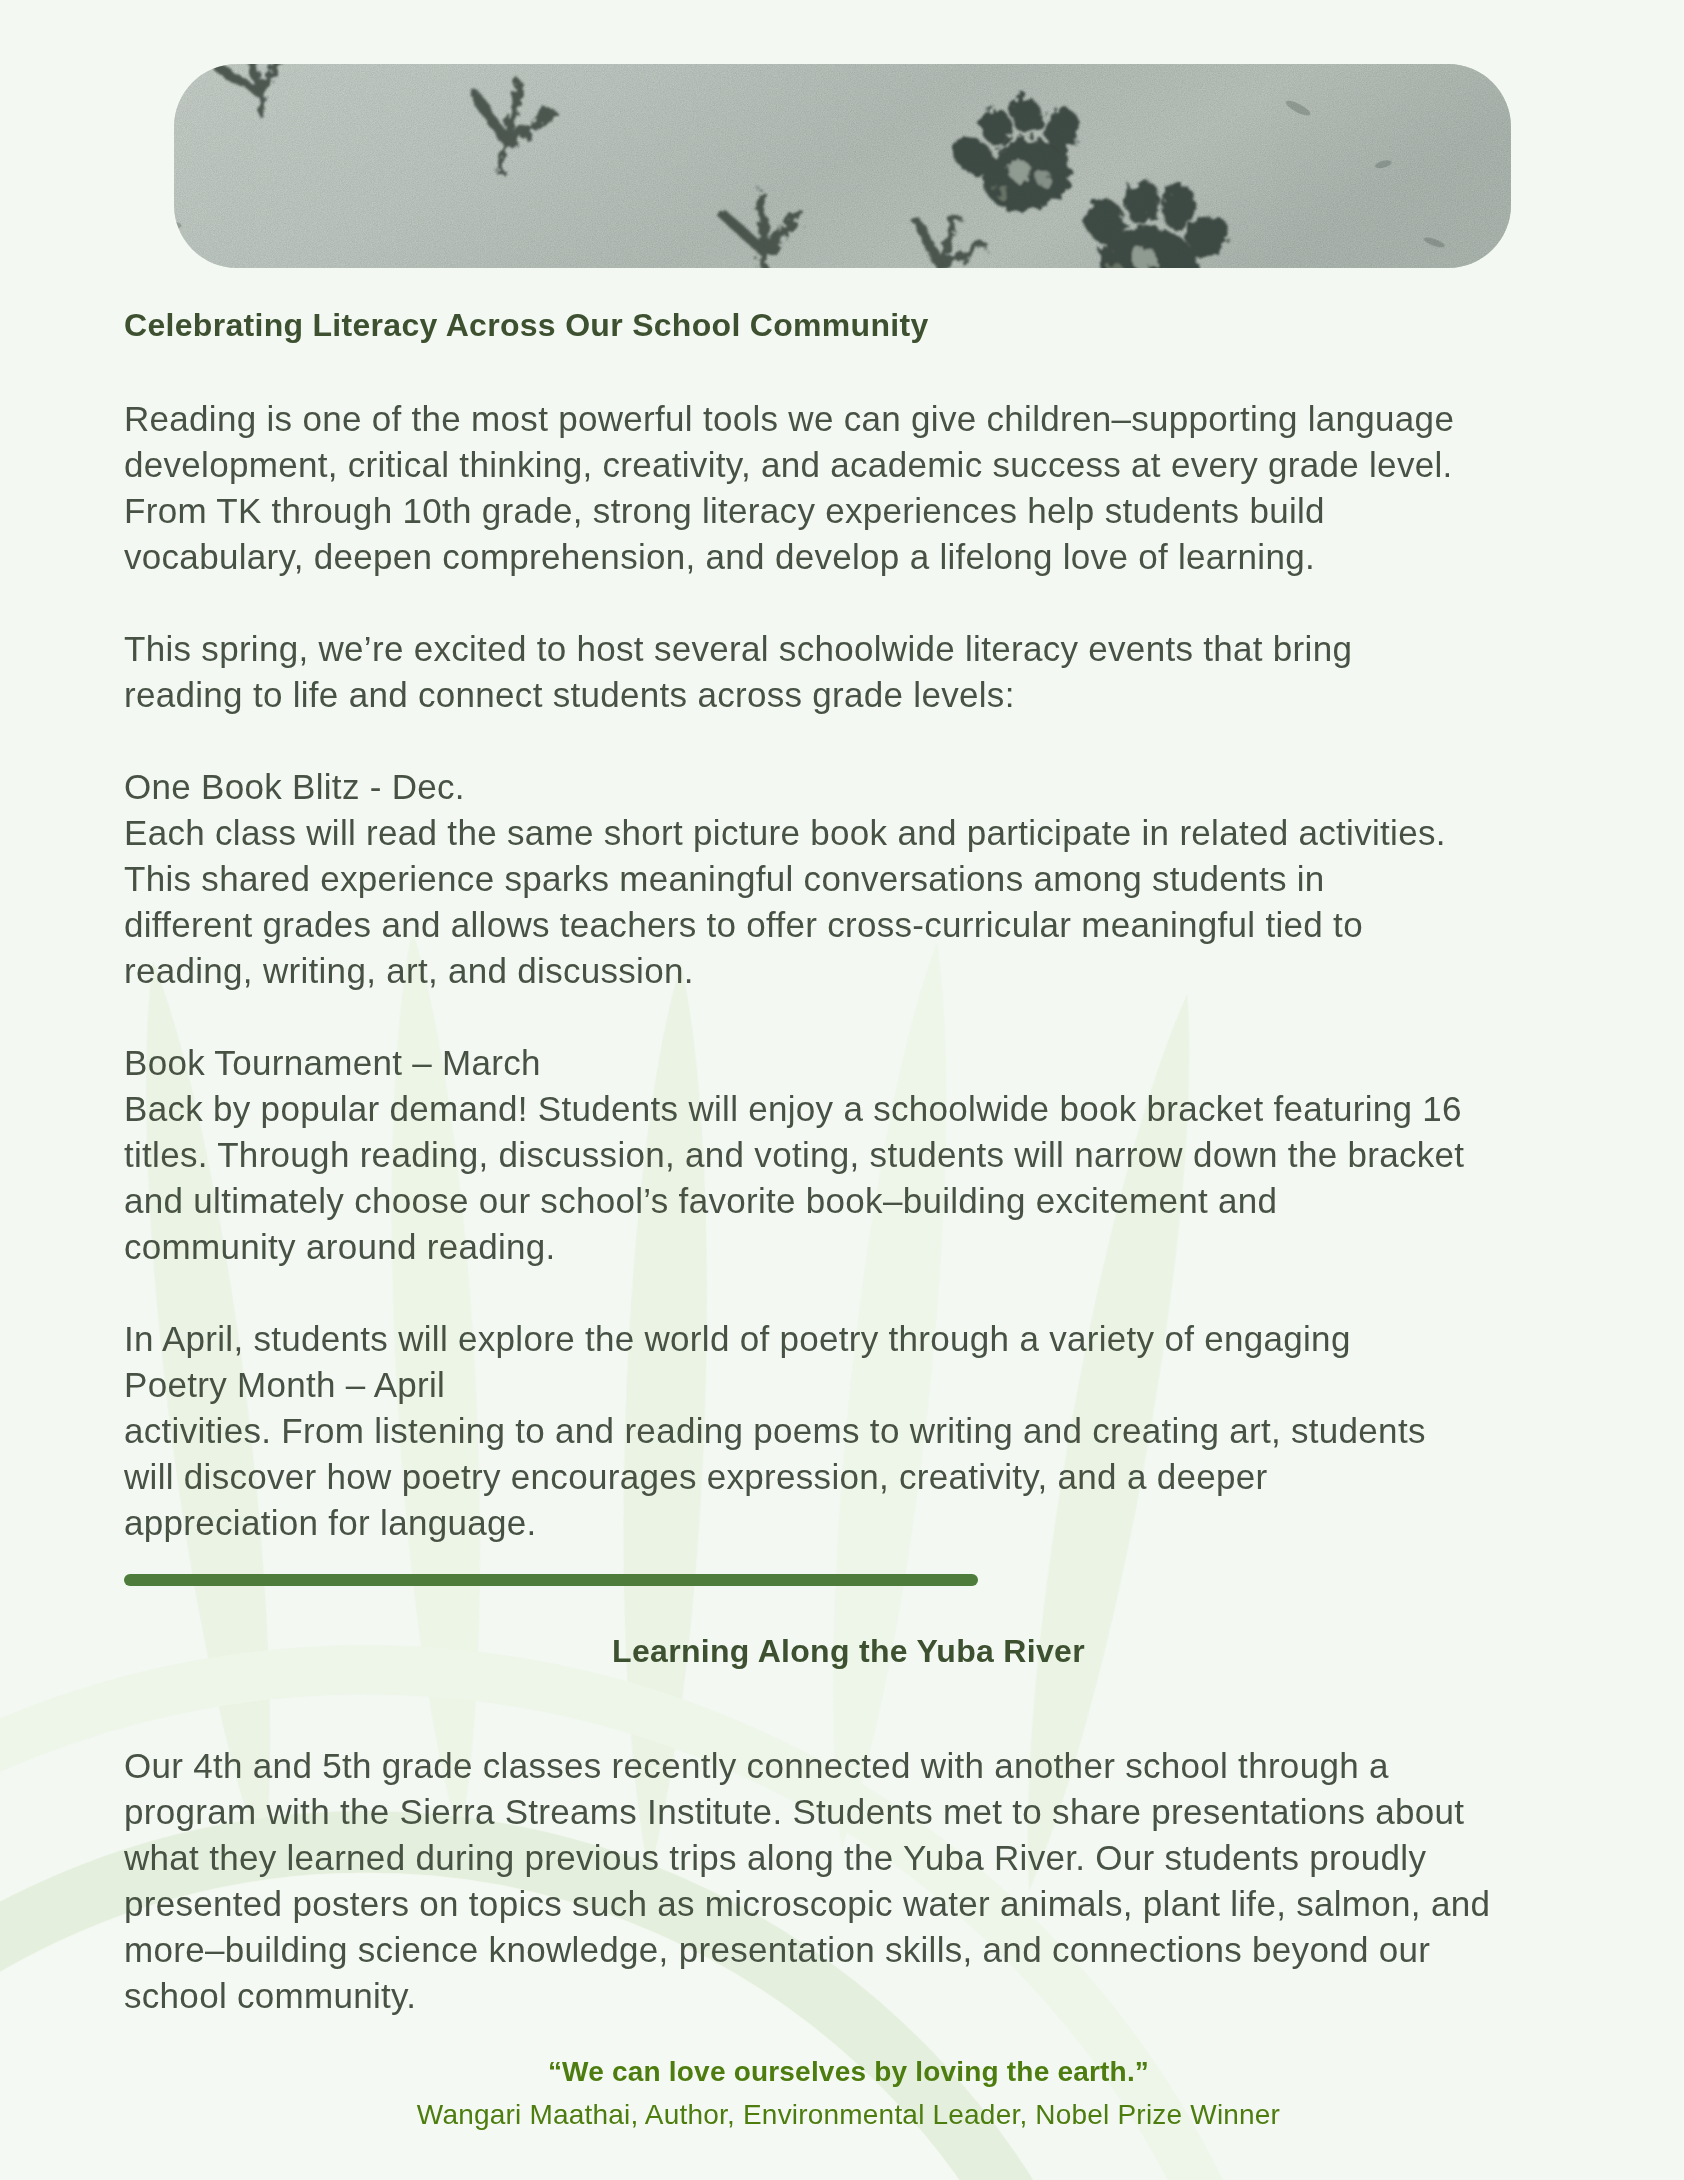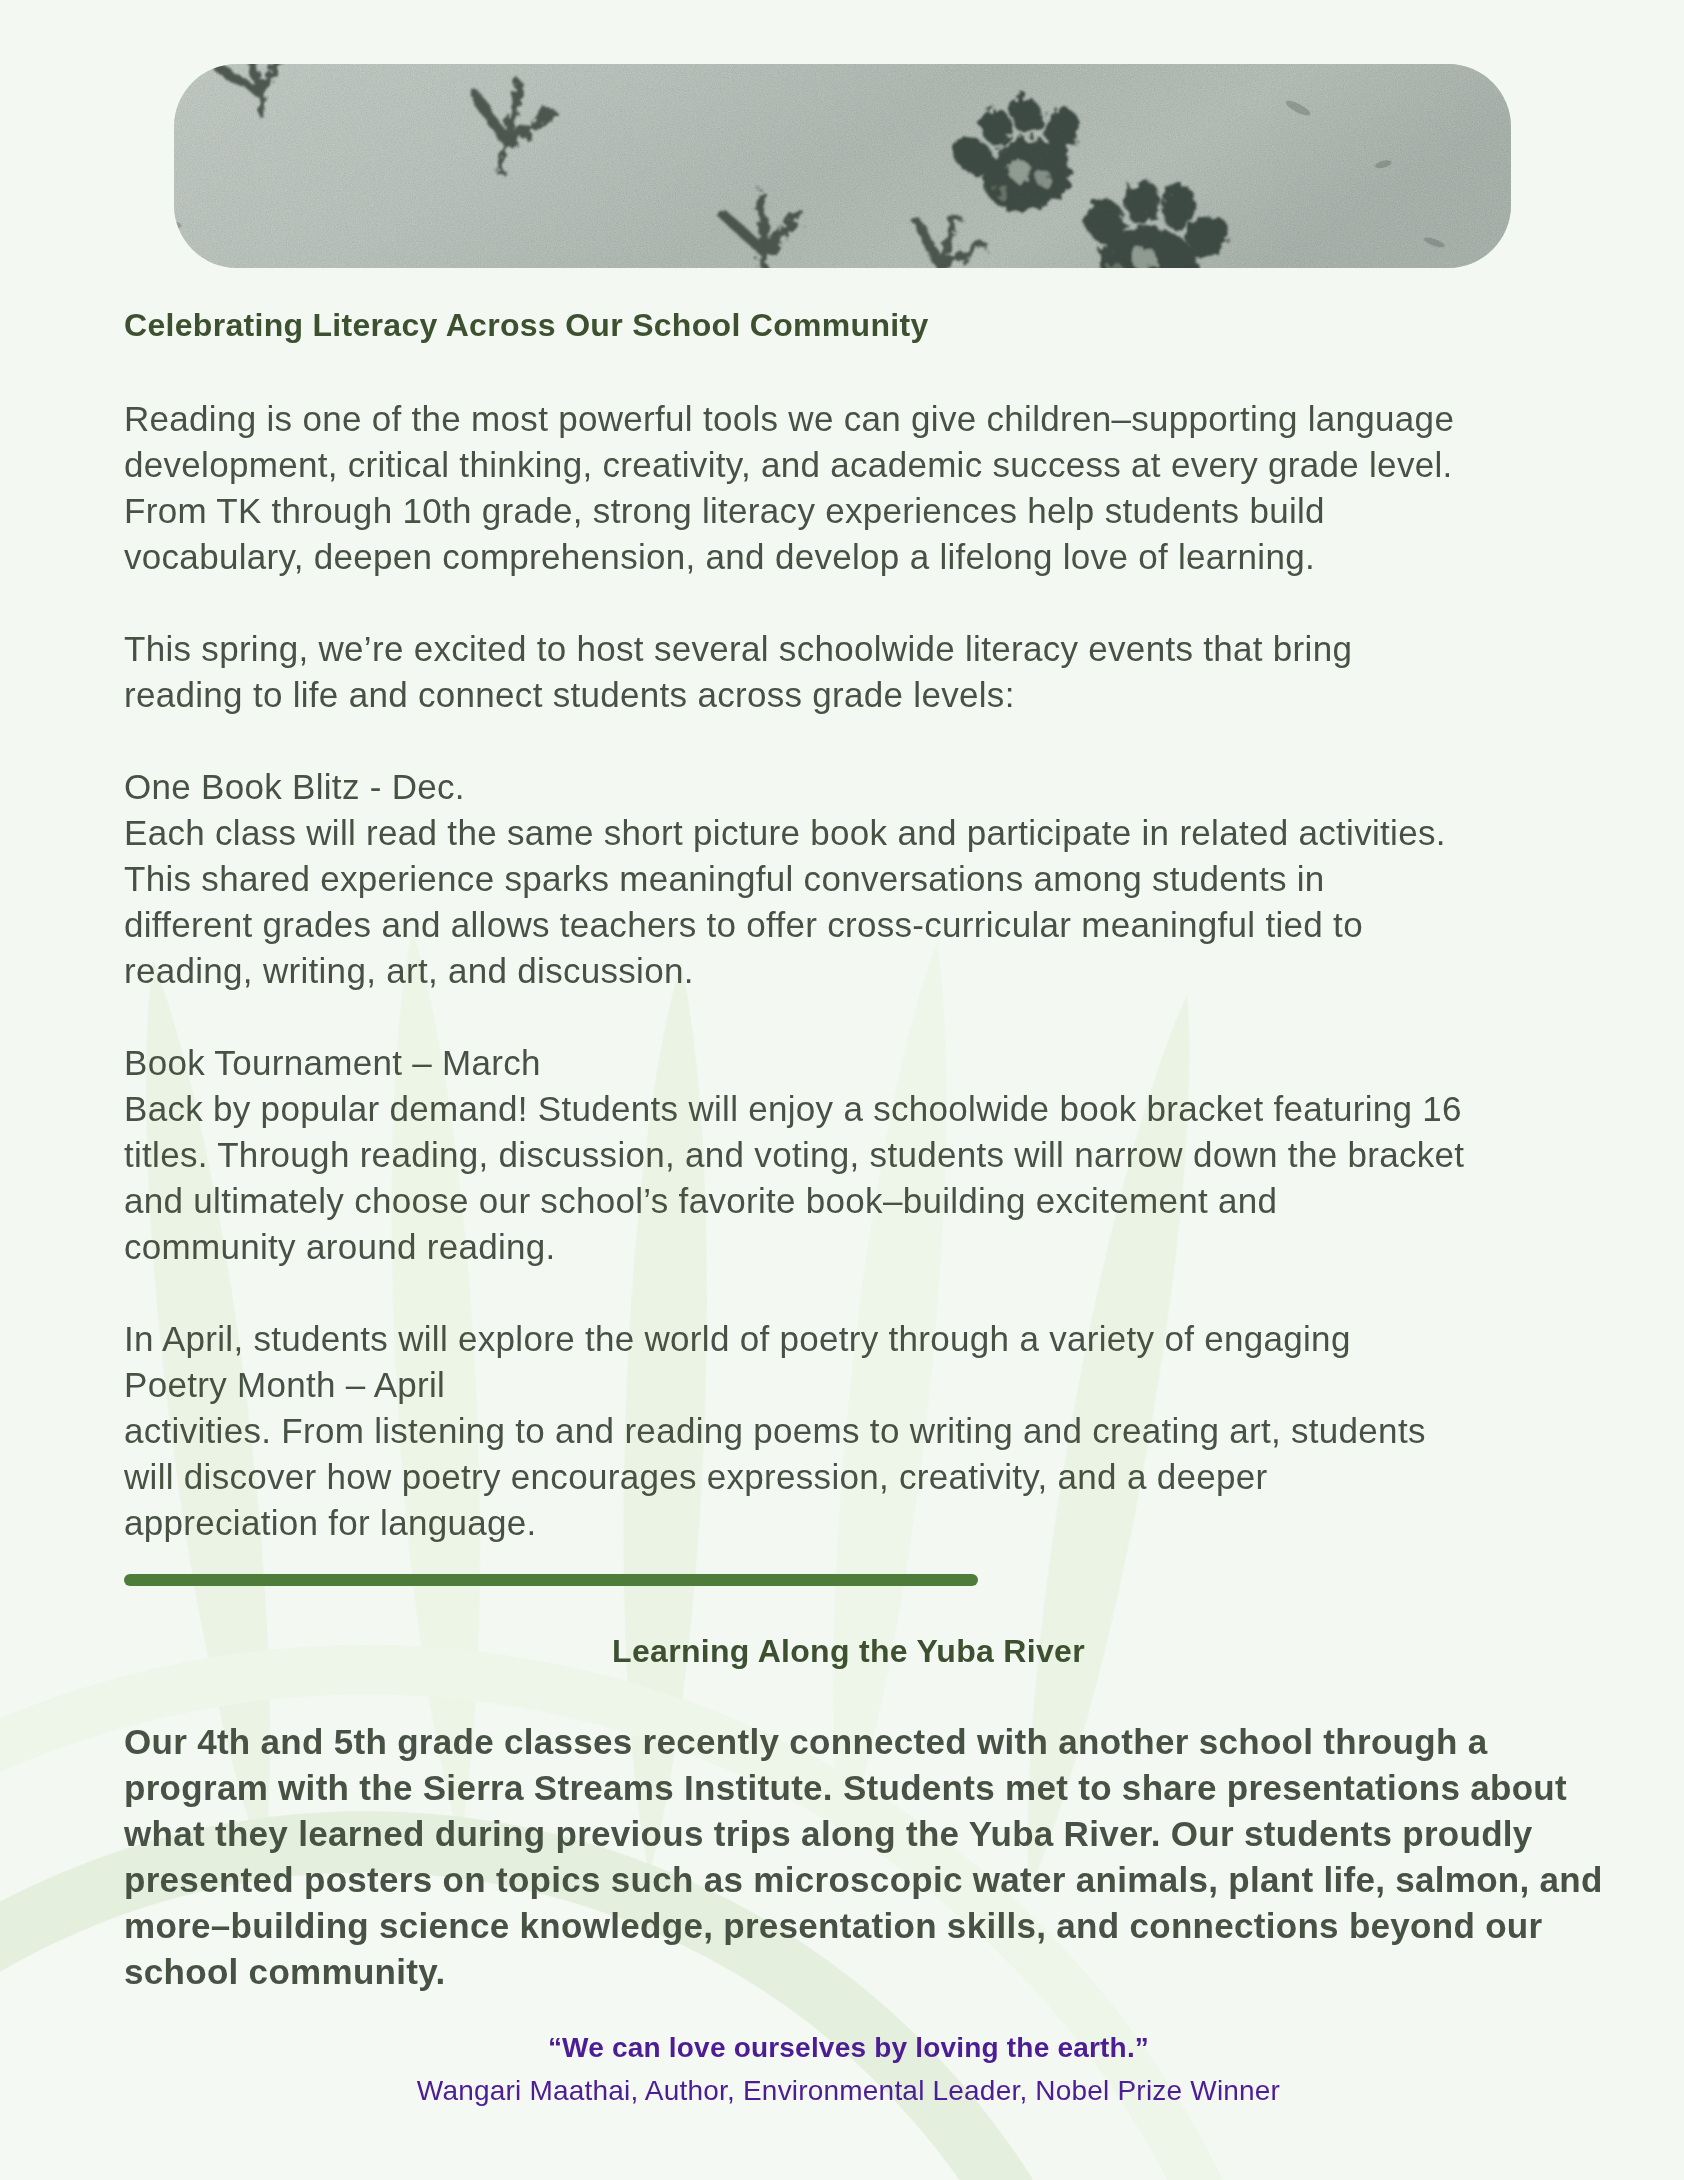--- a/index.html
+++ b/index.html
@@ -29,26 +29,26 @@
   h1{margin-top:34px;}
   h2{margin-top:42px;text-align:center;}
   .para{margin:46px 0 0 0;font-size:35px;letter-spacing:0.3px;}
   .para.first{margin-top:48px;}
   .ln{display:block;line-height:46px;white-space:nowrap;}
   .divider{
     margin-top:28px;
     width:854px;height:12px;border-radius:6px;
     background:#4e7c3b;
   }
-  .yuba-para{margin-top:45px;font-weight:bold;}
+  .yuba-para{margin-top:69px;}
   .quote{
     margin-top:31px;
     text-align:center;
     font-size:28px;line-height:43px;
-    color:#4c1d95;letter-spacing:0.2px;
+    color:#4d7c0f;letter-spacing:0.2px;
   }
   .quote .q-text{font-weight:bold;display:block;}
   .quote .q-attr{display:block;}
 </style>
 </head>
 <body>
 
 <div class="page">
 
   <div class="watermark">

